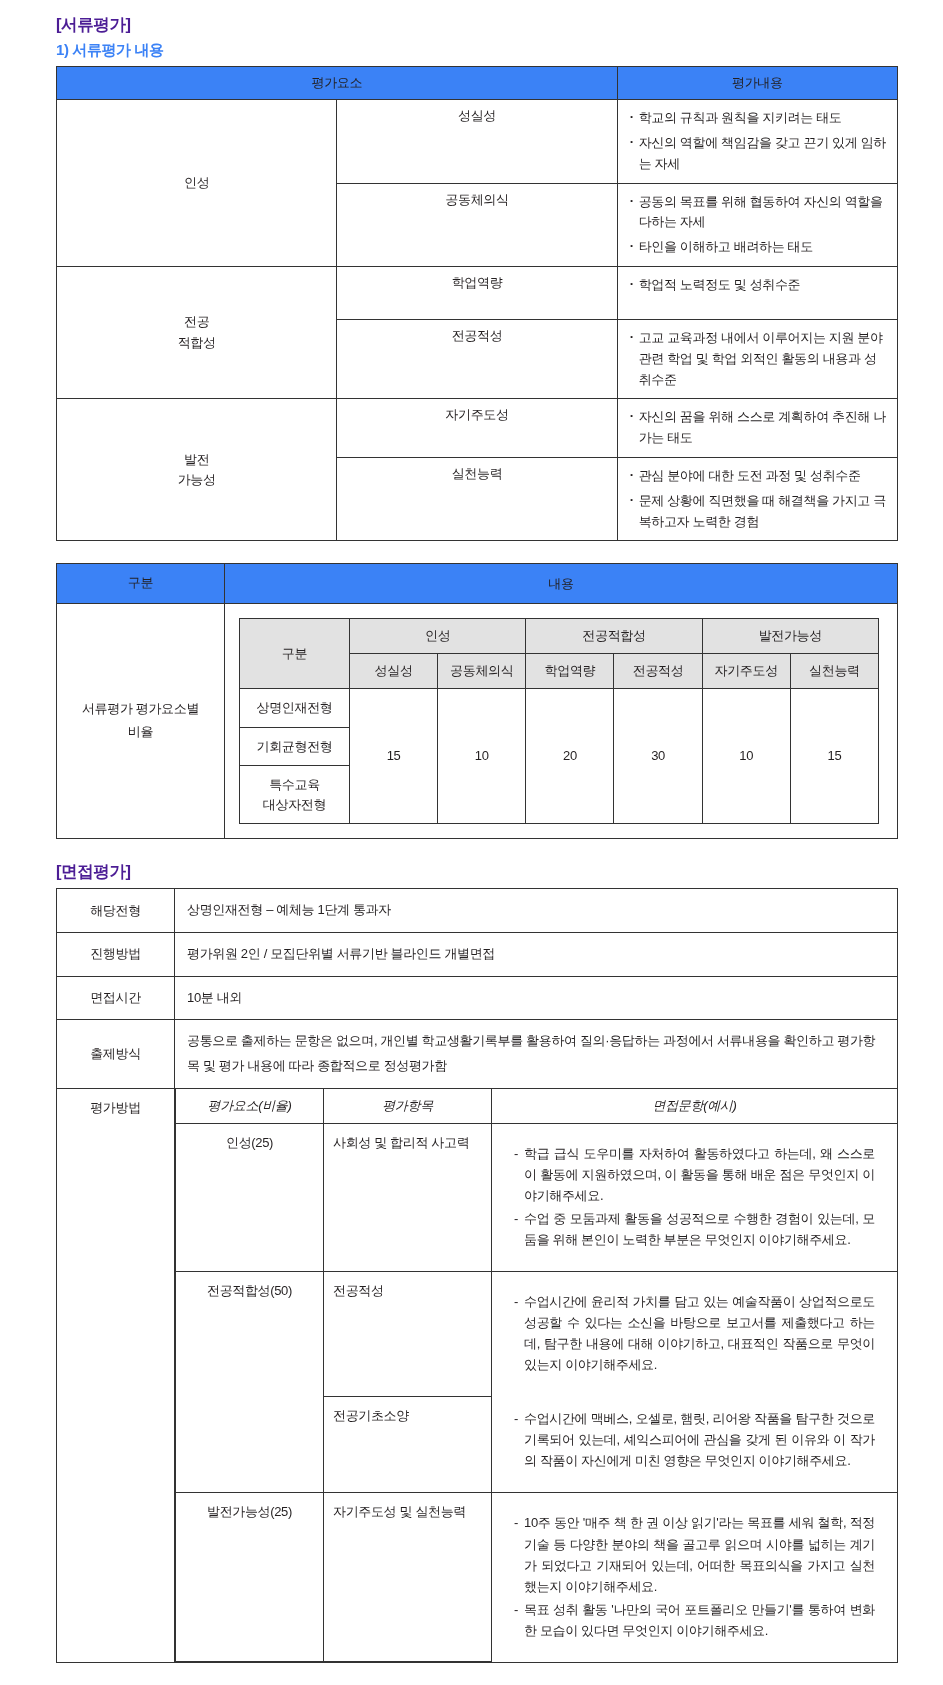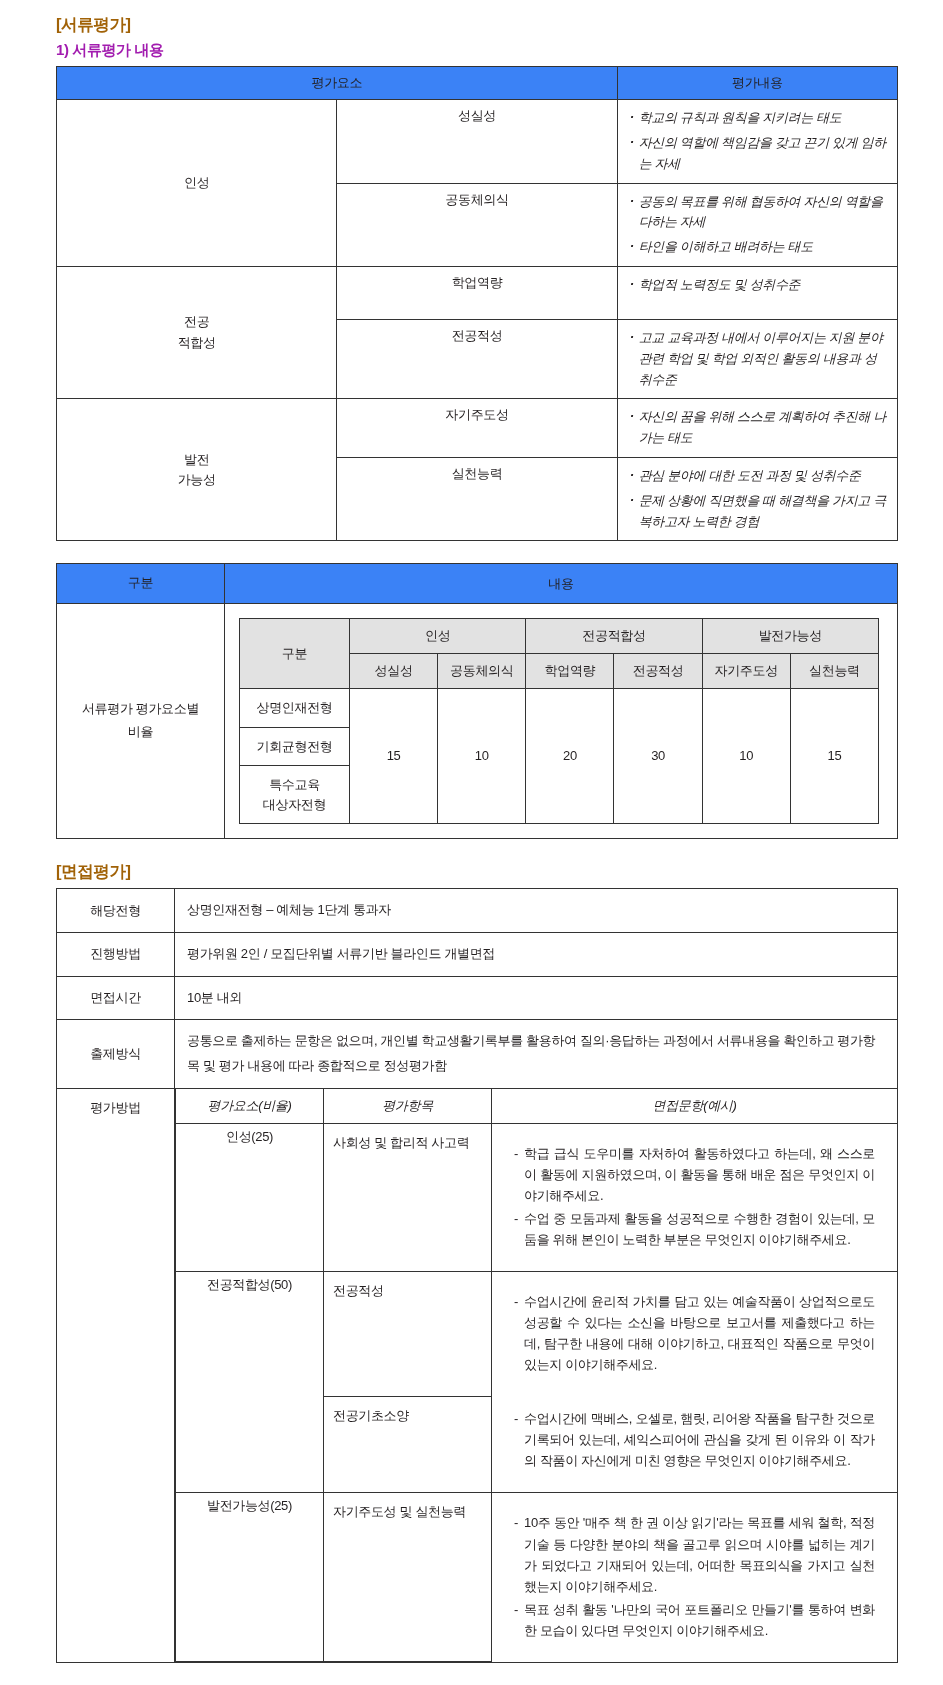--- a/index.html
+++ b/index.html
@@ -20,28 +20,28 @@
     box-sizing: border-box;
     padding: 14px 45px 20px 56px;
   }
 
   
   .doc-heading {
     font-size: 16.5px;
     font-weight: bold;
     letter-spacing: -0.4px;
     margin: 0 0 5px 0;
-    color: #a16207;
+    color: #4c1d95;
   }
   .sub-heading {
     font-size: 15px;
     font-weight: bold;
     letter-spacing: -0.4px;
     margin: 0 0 6px 0;
-    color: #a21caf;
+    color: #3b82f6;
   }
   .sub-heading.indent { padding-left: 2px; }
   .section-gap { height: 22px; }
 
   
   table.doc {
     border-collapse: collapse;
     width: 100%;
     table-layout: fixed;
     font-size: 13px;
@@ -63,21 +63,20 @@
     font-size: 13px;
   }
   .ctr  { text-align: center; vertical-align: middle !important; }
   .ctr-top { text-align: center; }
 
   
   .bul {
     margin: 0;
     padding: 0;
     list-style: none;
-    font-style: italic;
   }
   .bul li {
     position: relative;
     padding-left: 11px;
     margin: 1px 0 4px 0;
     line-height: 1.6;
   }
   .bul li:last-child { margin-bottom: 1px; }
   .bul li::before {
     content: "·";
@@ -145,21 +144,21 @@
     border: 1px solid #333;
     padding: 7px 9px;
     vertical-align: top;
   }
   table.qtable td.qh {
     text-align: center;
     vertical-align: middle;
     padding: 7px 4px;
     font-style: italic;
   }
-  table.qtable td.elem  { width: 148px; text-align: center; vertical-align: top; padding-top: 3px; }
+  table.qtable td.elem  { width: 148px; text-align: center; vertical-align: top; padding-top: 9px; }
   table.qtable td.item  { width: 168px; vertical-align: top; padding-top: 9px; }
   table.qtable td.qcell { padding: 7px 10px 9px 10px; }
   .qlist { margin: 12px; padding: 0; list-style: none; }
   .qlist li {
     position: relative;
     padding-left: 10px;
     line-height: 1.62;
     margin: 0 0 2px 0;
     text-align: justify;
     text-justify: inter-character;

